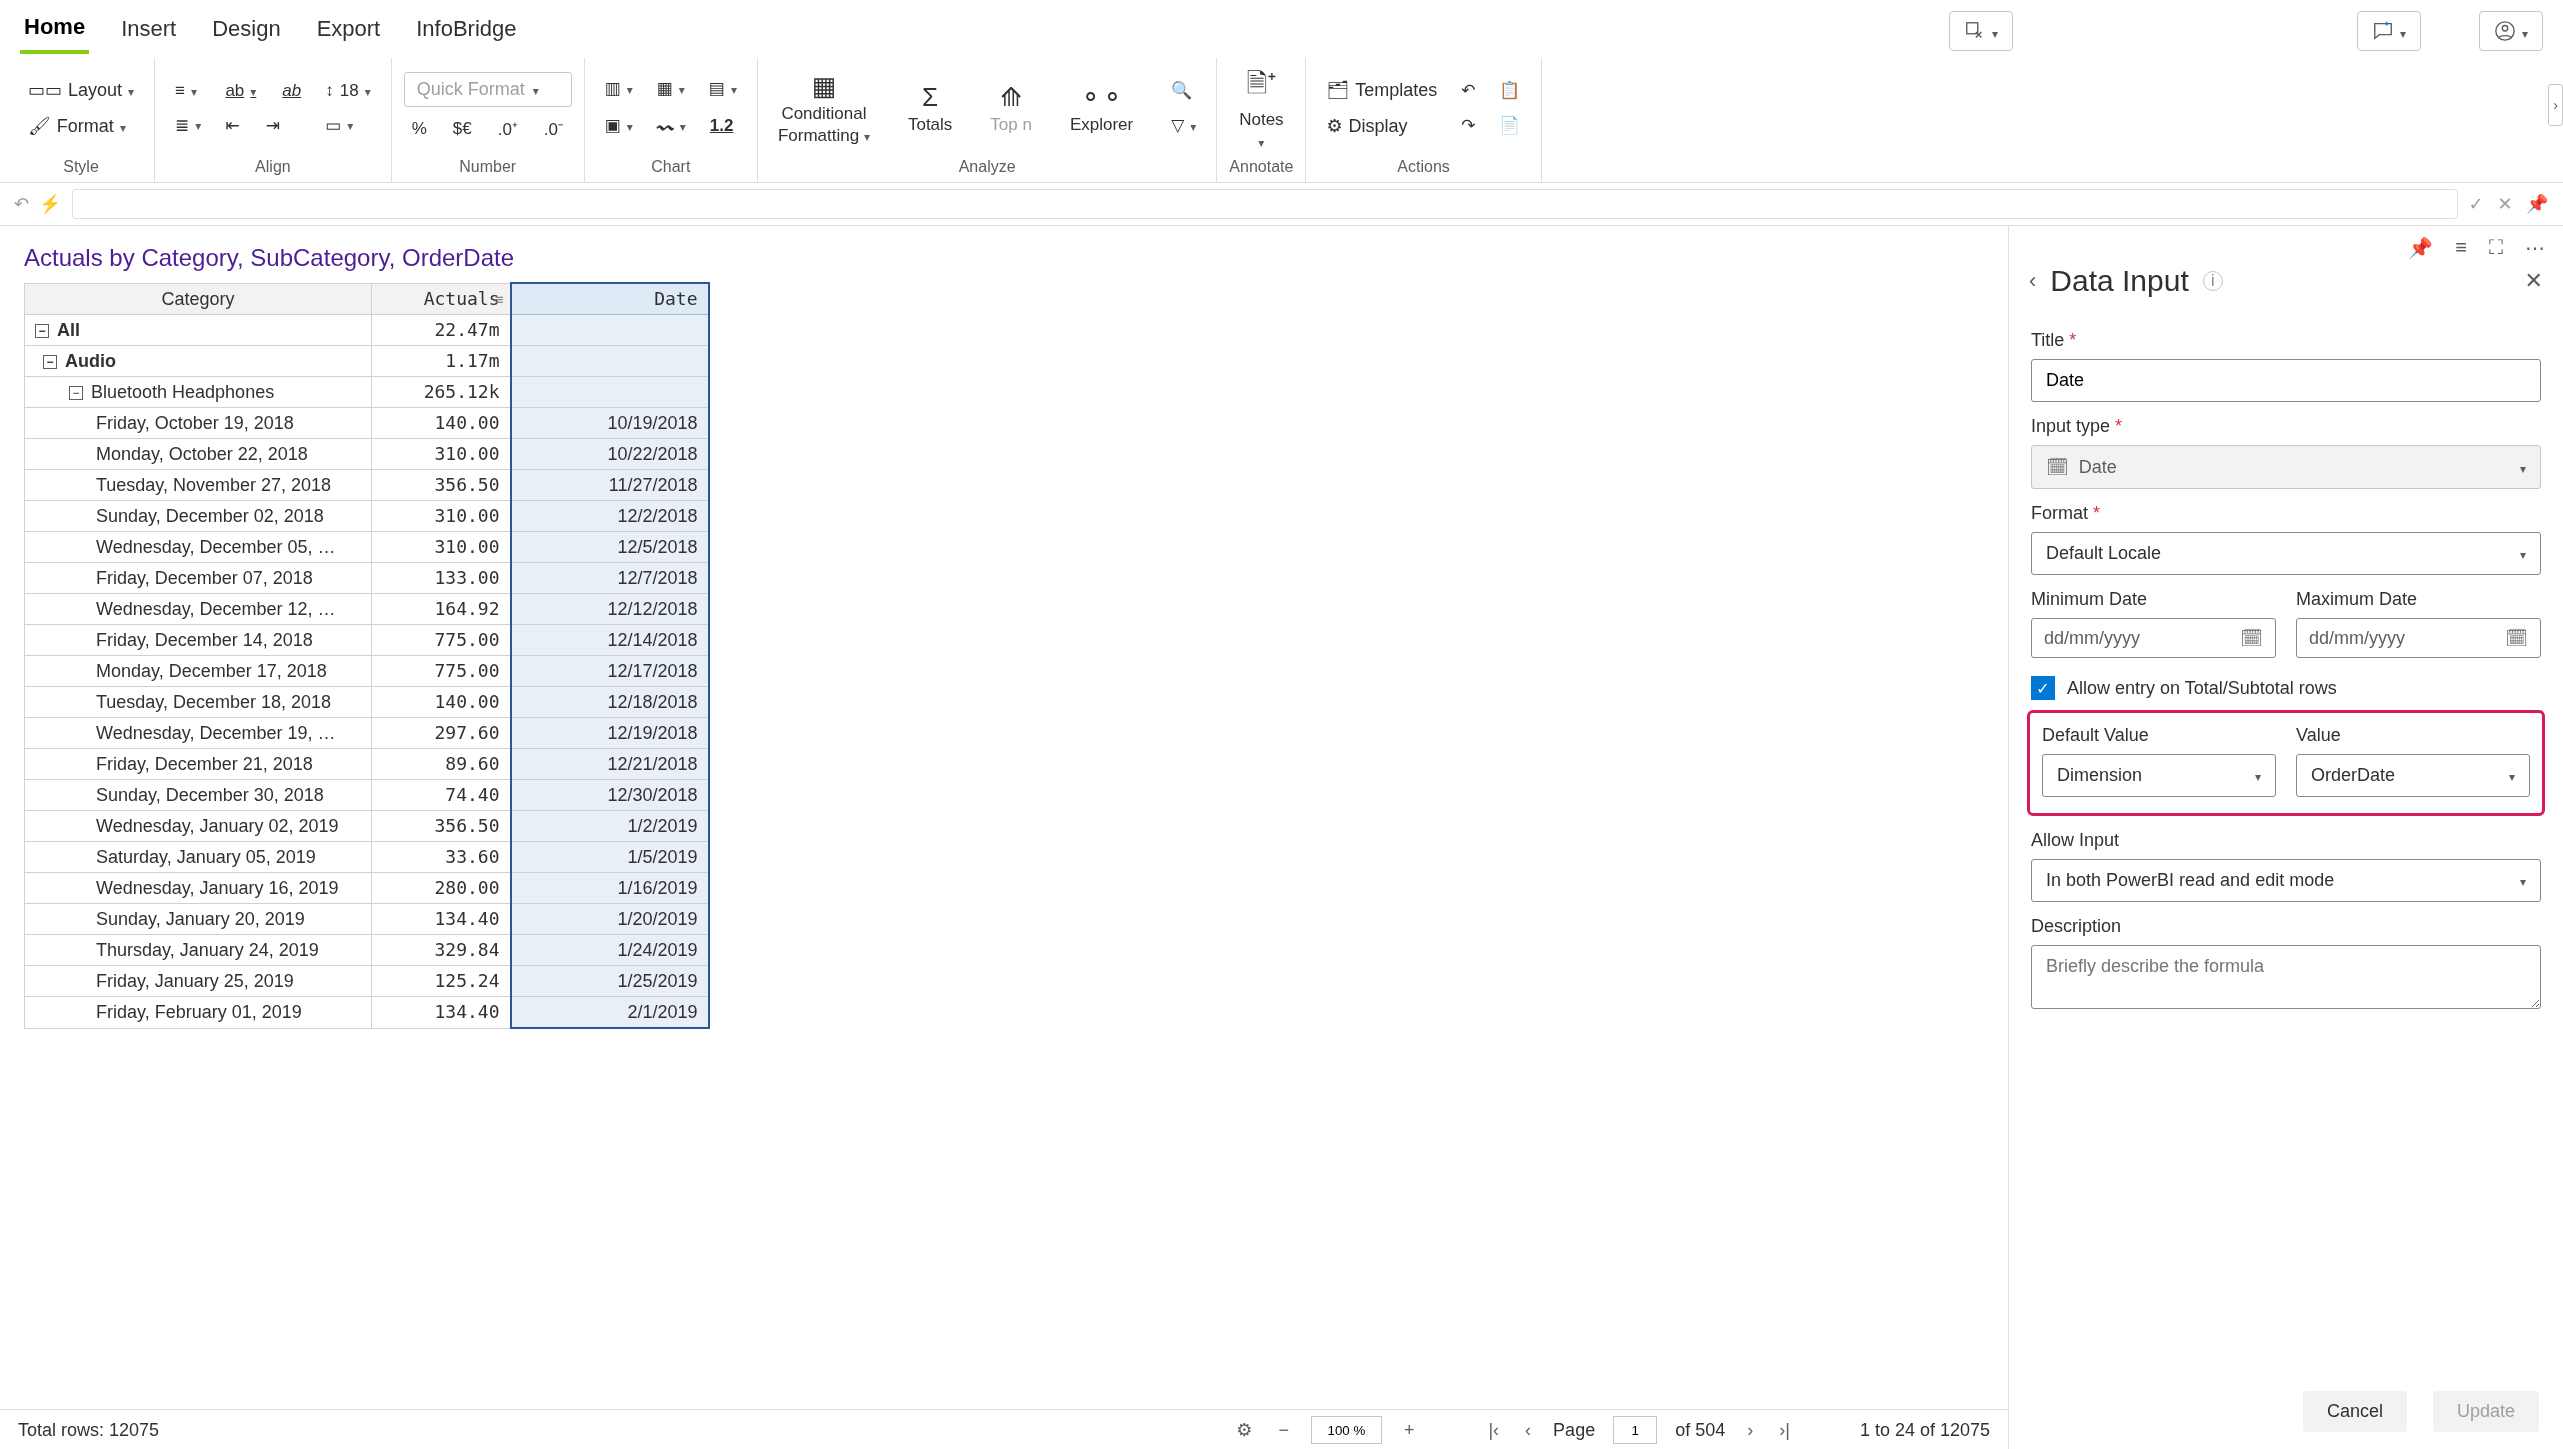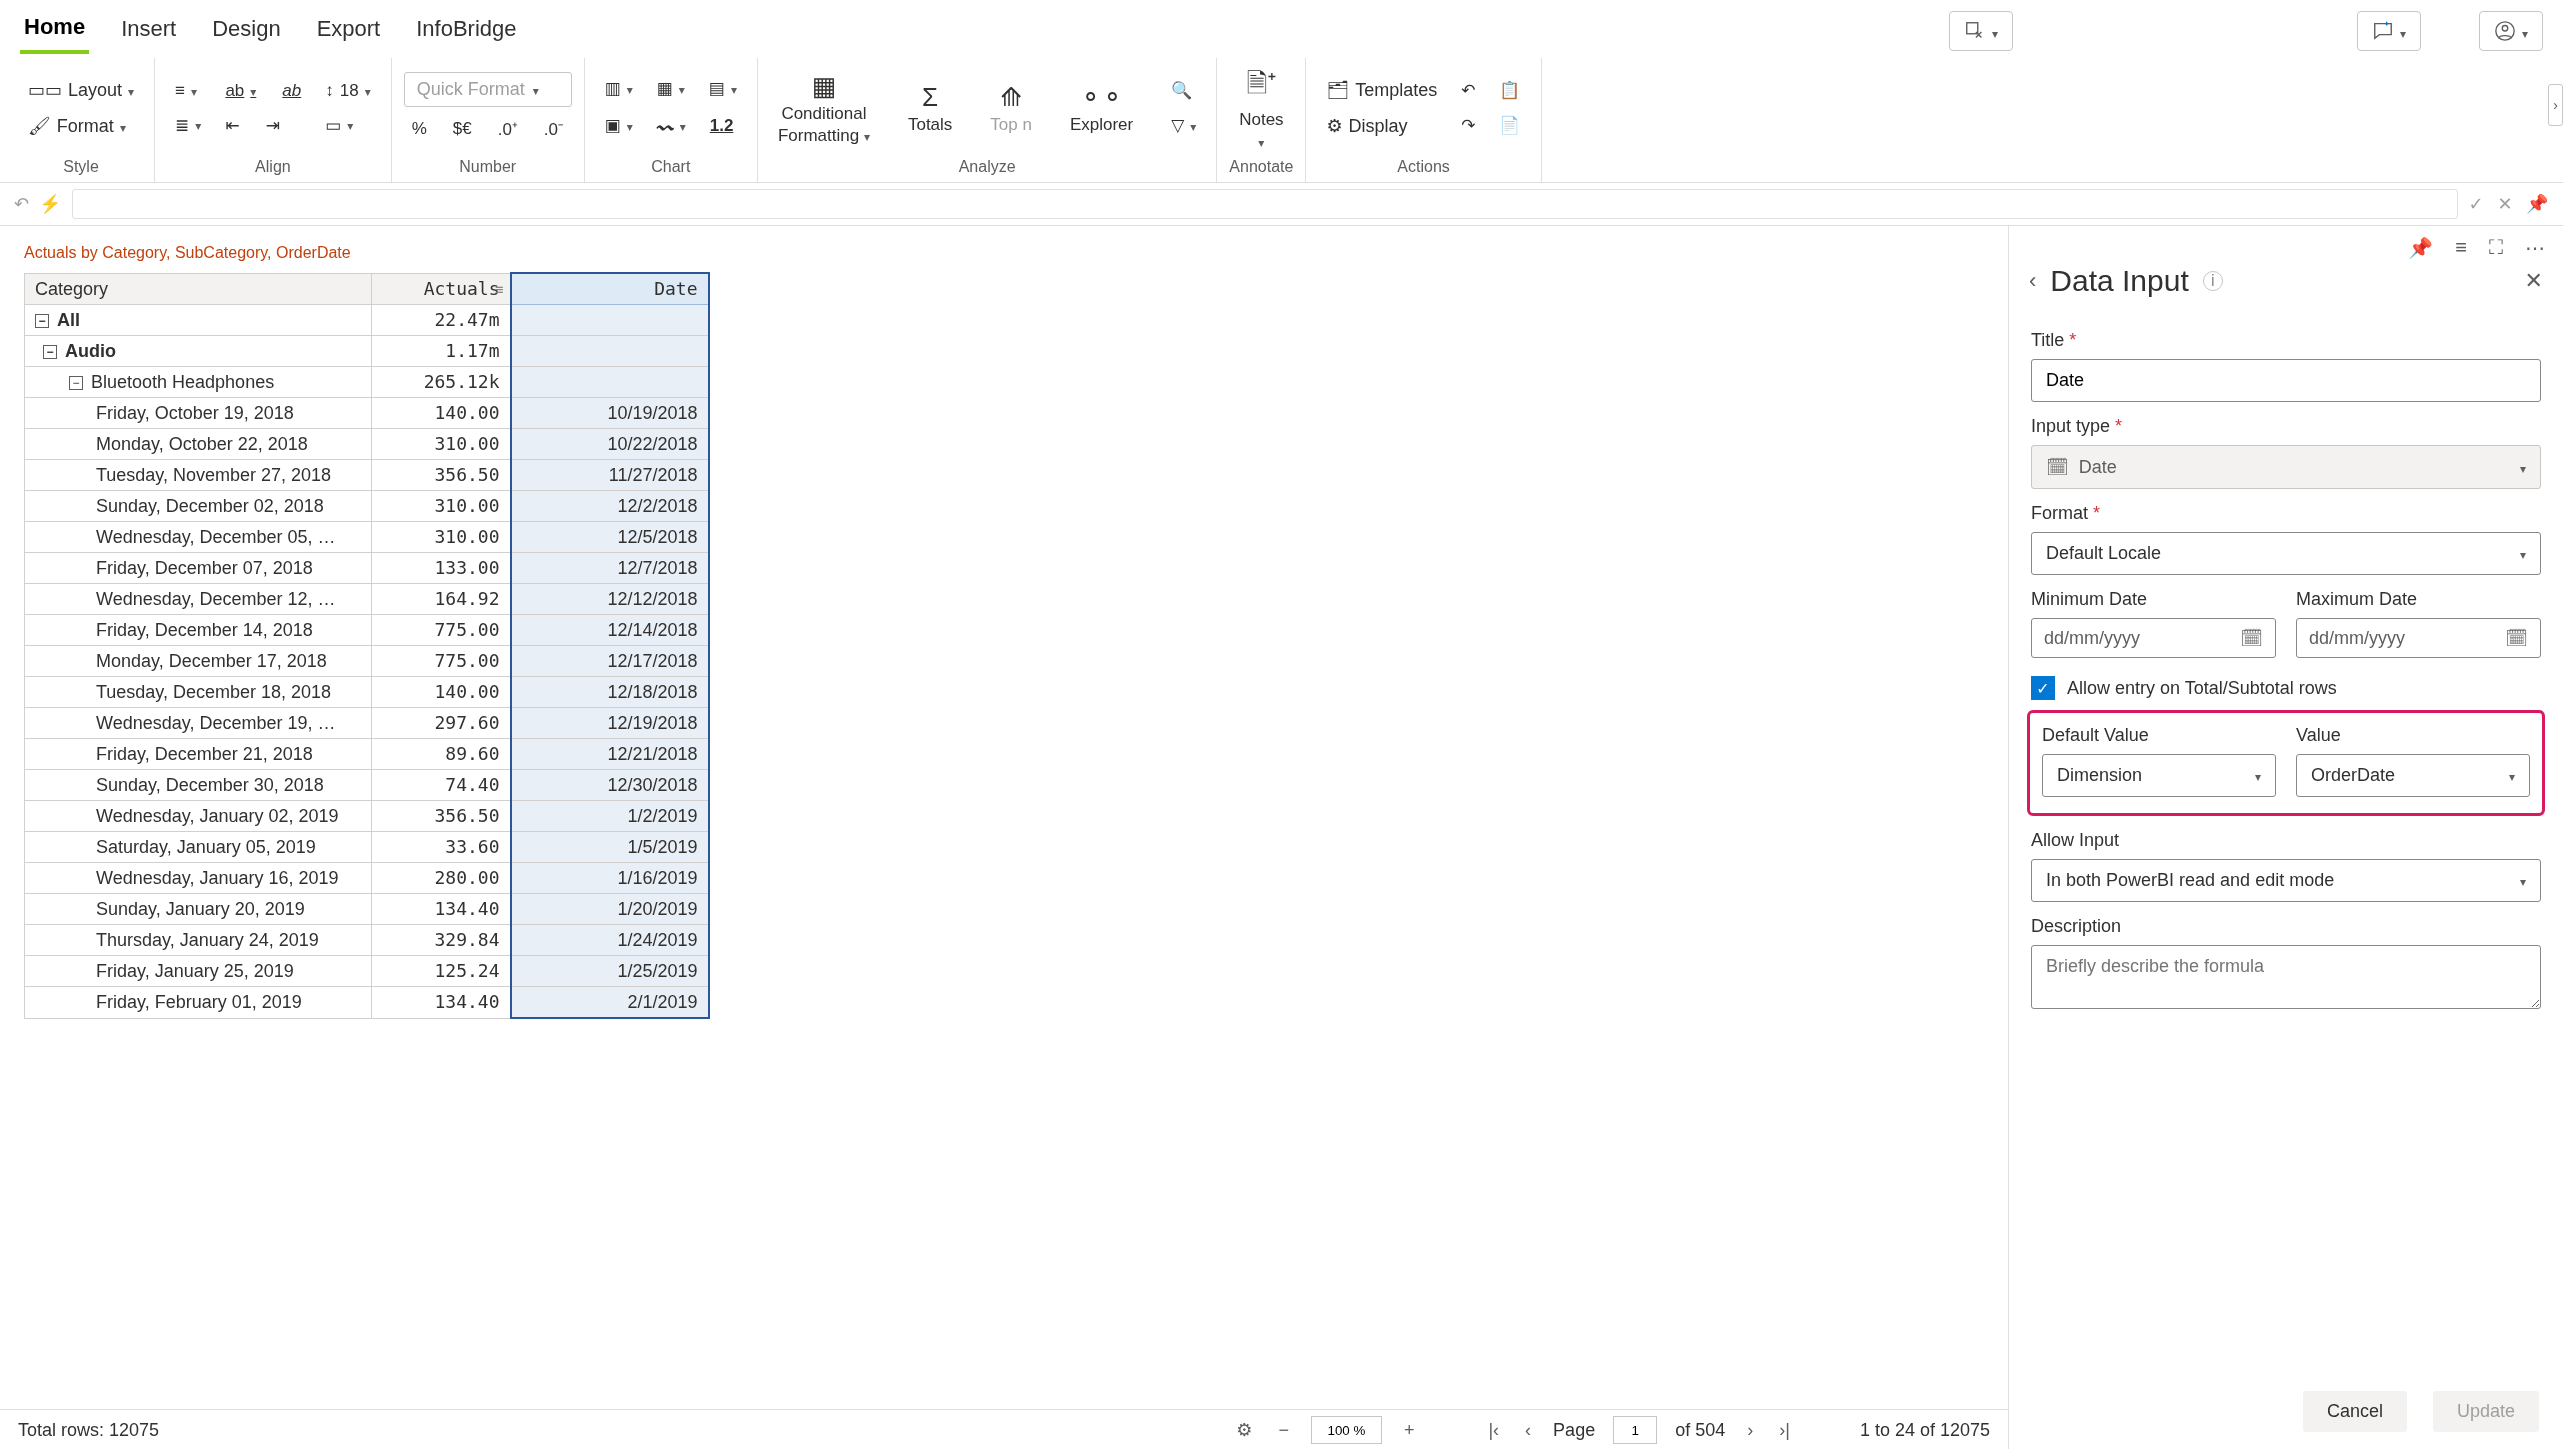--- a/index.html
+++ b/index.html
@@ -39,25 +39,25 @@
 
 
 .formula-row { display: flex; align-items: center; gap: 10px; padding: 6px 14px; border-bottom: 1px solid #e1dfdd; }
 .formula-row .ic { color: #a19f9d; font-size: 18px; }
 .formula-input { flex: 1; border: 1px solid #e1dfdd; border-radius: 3px; height: 30px; padding: 4px 8px; background:#fff;}
 .formula-actions { display: flex; gap: 14px; color: #a19f9d; font-size: 18px;}
 
 
 .main-row { display: flex; flex: 1; min-height: 0;}
 .sheet-area { flex: 1; display: flex; flex-direction: column; min-width: 0;}
-.title-line { padding: 18px 24px 10px 24px; font-size: 16px; color: #c2410c;}
+.title-line { padding: 18px 24px 10px 24px; font-size: 24px; color: #4c1d95;}
 .grid-wrap { padding: 0 0 0 24px;}
 table.grid { border-collapse: collapse; font-size: 18px; }
 table.grid th, table.grid td { border: 1px solid #d2d0ce; padding: 4px 10px; height: 30px; line-height: 22px;}
-table.grid th { background: #f3f2f1; font-weight: 400; text-align: left; position: relative;}
+table.grid th { background: #f3f2f1; font-weight: 400; text-align: center; position: relative;}
 table.grid th.num, table.grid td.num { text-align: right; font-family: "Segoe UI", monospace;}
 table.grid td.datecell { background: #e8eff7; text-align: right;}
 table.grid th.datecol { background:#deebf7; border:2px solid #2b579a; border-bottom:1px solid #9fb9d8;}
 table.grid td.datecol-sel { border-left:2px solid #2b579a; border-right:2px solid #2b579a;}
 .col-cat { width: 347px;}
 .col-act { width: 139px;}
 .col-date { width: 198px;}
 .row-all td:first-child, .row-group td:first-child { font-weight: 600;}
 .expander { display:inline-block; width:14px; height:14px; border:1px solid #605e5c; text-align:center; line-height:12px; font-size:12px; margin-right:8px; vertical-align:middle;}
 .indent1 { padding-left: 18px !important;}

